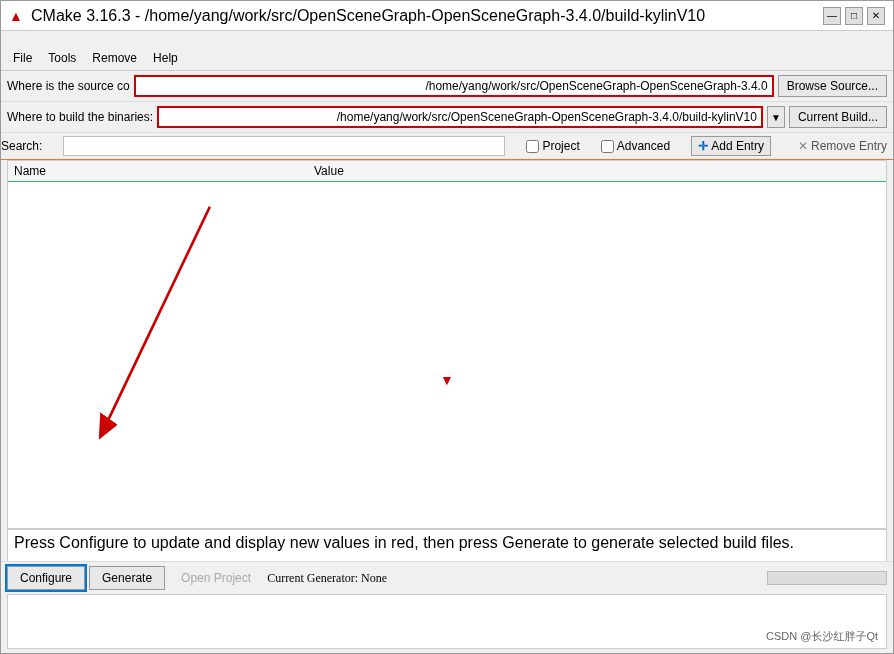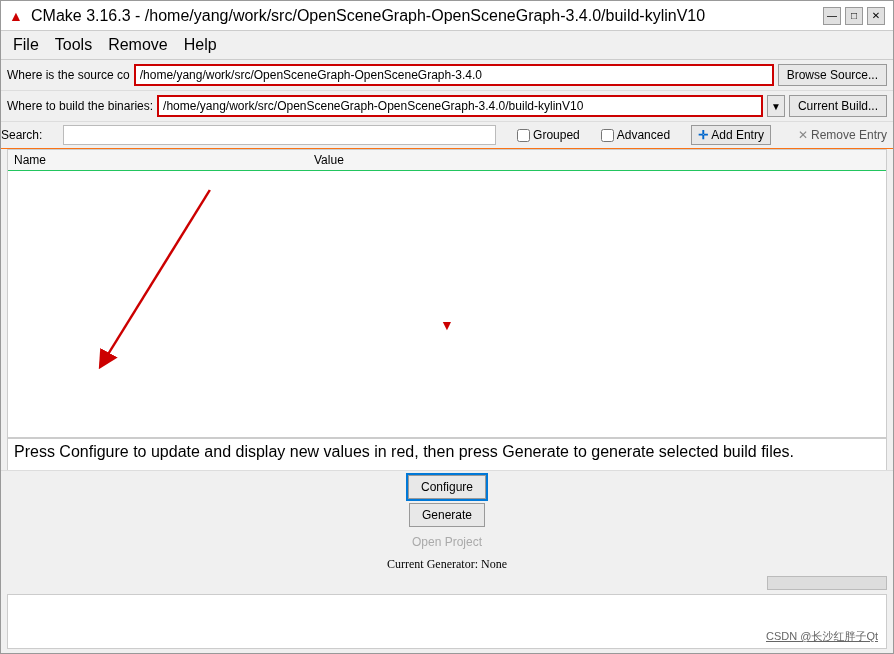--- a/index.html
+++ b/index.html
@@ -55,21 +55,22 @@
     .menu-bar {
       background: #f0f0f0;
       display: flex;
       gap: 0;
       padding: 2px 4px;
       border-bottom: 1px solid #ccc;
     }
     .menu-item {
       padding: 3px 8px;
       cursor: pointer;
-      font-size: 16px;
+      font-size: 12px;
+      margin-top: 15px;
     }
     .toolbar-row {
       display: flex;
       align-items: center;
       padding: 4px 6px;
       gap: 4px;
       border-bottom: 1px solid #ddd;
       background: #f0f0f0;
     }
     .toolbar-label {
@@ -78,20 +79,21 @@
       color: #000;
     }
     .path-input {
       flex: 1;
       border: 2px solid #cc0000;
       background: #fff;
       padding: 2px 4px;
       font-size: 12px;
       height: 22px;
       color: #000;
+      text-align: right;
     }
     .browse-btn {
       padding: 2px 8px;
       border: 1px solid #999;
       background: #e8e8e8;
       cursor: pointer;
       font-size: 12px;
       height: 22px;
       white-space: nowrap;
     }
@@ -220,21 +222,20 @@
       color: #000;
       min-height: 32px;
     }
     .bottom-bar {
       display: flex;
       align-items: center;
       padding: 4px 6px;
       gap: 4px;
       border-top: 1px solid #ddd;
       background: #f0f0f0;
-      flex-direction: column;
     }
     .configure-btn {
       padding: 4px 12px;
       border: 1px solid #999;
       background: #e8e8e8;
       cursor: pointer;
       font-size: 12px;
       outline: 2px solid #0078d7;
     }
     .generate-btn {
@@ -315,21 +316,21 @@
     <input class="path-input" value="/home/yang/work/src/OpenSceneGraph-OpenSceneGraph-3.4.0/build-kylinV10" readonly="" style="">
     <div class="dropdown-arrow">▼</div>
     <button class="browse-btn">Current Build...</button>
   </div>
 
   <div class="search-row">
     <span class="search-label">Search:</span>
     <input class="search-input" style="">
     <div class="checkbox-group">
       <input type="checkbox" style="">
-      <span class="checkbox-label">Grouped</span>
+      <span class="checkbox-label">Project</span>
     </div>
     <div class="checkbox-group">
       <input type="checkbox" style="">
       <span class="checkbox-label">Advanced</span>
     </div>
     <button class="add-entry-btn">
       <span style="color:#0066cc; font-weight:bold;">✛</span>
       <span>Add Entry</span>
     </button>
     <button class="remove-entry-btn">
@@ -363,15 +364,15 @@
 
   <div class="bottom-bar">
     <button class="configure-btn">Configure</button>
     <button class="generate-btn">Generate</button>
     <button class="open-project-btn">Open Project</button>
     <span class="current-generator">Current Generator: None</span>
     <div class="progress-bar-area"></div>
   </div>
 
   <div class="output-area" style="margin: 0 6px 4px 6px; min-height:55px; position:relative;">
-    <span class="watermark" style="position:absolute; bottom:4px; right:8px; font-size:11px; color:#666;text-decoration:underline;">CSDN @长沙红胖子Qt</span>
+    <span class="watermark" style="position:absolute; bottom:4px; right:8px; font-size:11px; color:#666;">CSDN @长沙红胖子Qt</span>
   </div>
 </div>
 
 </body></html>

